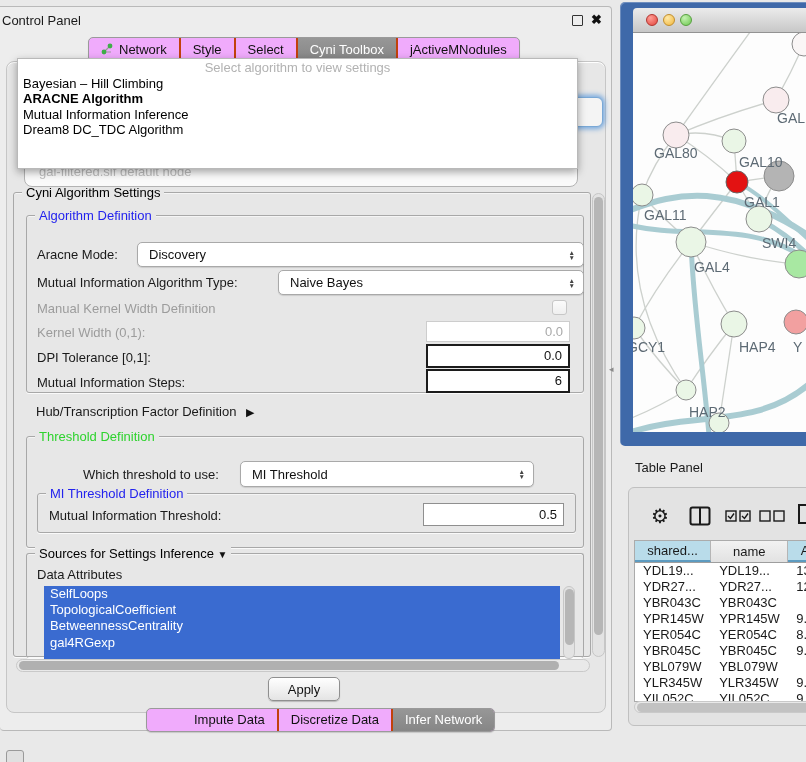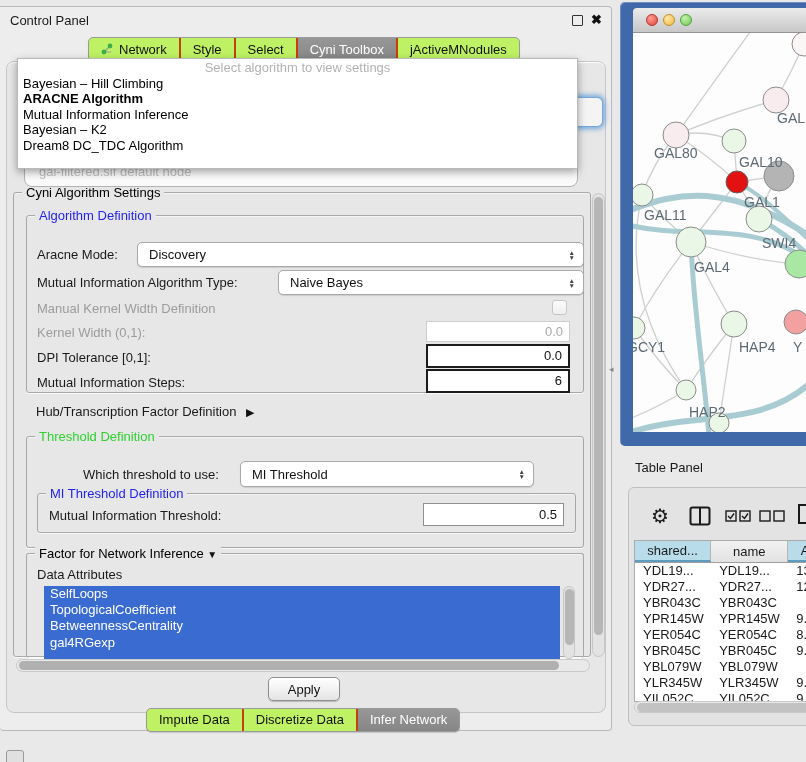--- a/index.html
+++ b/index.html
@@ -2,24 +2,24 @@
 <html><head>
 <meta charset="utf-8">
 <style>
   html,body{margin:0;padding:0;}
   body{width:806px;height:762px;background:#e9e9e9;overflow:hidden;position:relative;
        font-family:"Liberation Sans",sans-serif;-webkit-font-smoothing:antialiased;}
   .abs{position:absolute;}
   
   .cpanel{left:0;top:6px;width:612px;height:725px;background:#ededed;
           border:1px solid #b9b9b9;border-left:none;border-radius:0 4px 4px 4px;box-sizing:border-box;}
-  .cp-title{left:10px;top:6px;font-size:13px;color:#1a1a1a;}
+  .cp-title{left:2px;top:6px;font-size:13px;color:#1a1a1a;}
   .win-float{right:28px;top:8px;width:9px;height:9px;border:1.5px solid #333;border-radius:1px;}
   .win-close{right:9px;top:5px;font-size:13px;font-weight:bold;color:#111;}
-  .seg{display:flex;border:1px solid #9a9a9a;border-radius:5px;overflow:hidden;background:#bef264;
+  .seg{display:flex;border:1px solid #9a9a9a;border-radius:5px;overflow:hidden;background:#f0abfc;
        box-shadow:0 1px 1px rgba(0,0,0,.15);}
   .seg > div{padding:3px 12px 4px 12px;font-size:13px;color:#111;border-left:2px solid #c2410c;
              display:flex;align-items:center;gap:5px;white-space:nowrap;}
   .seg > div:first-child{border-left:none;}
   .seg > div.sel{background:linear-gradient(#979797,#868686);color:#fff;}
   .inner{left:6px;top:54px;width:600px;height:652px;background:#e7e7e7;border:1px solid #c6c6c6;
          border-radius:8px;box-sizing:border-box;box-shadow:inset 0 1px 0 #fff;}
   
   .popup{left:17px;top:51px;width:561px;height:111px;background:#fff;border:1px solid #b9b9b9;
          box-shadow:0 3px 8px rgba(0,0,0,.35);z-index:50;box-sizing:border-box;}
@@ -119,21 +119,20 @@
   <div class="abs inner"></div>
 
   <div class="abs glowcombo"></div>
   <div class="abs ghostcombo">gal-filtered.sif default node</div>
 
   <div class="abs popup">
     <div class="ph">Select algorithm to view settings</div>
     <div class="it">Bayesian – Hill Climbing</div>
     <div class="it bold">ARACNE Algorithm</div>
     <div class="it">Mutual Information Inference</div>
-    <div class="it">Bayesian – K2</div>
     <div class="it">Dream8 DC_TDC Algorithm</div>
   </div>
 
   <div class="abs gb" style="left:13px;top:185px;width:578px;height:465px;">
     <span class="gt">Cyni Algorithm Settings</span>
 
     <div class="abs gb" style="left:12px;top:22px;width:558px;height:178px;">
       <span class="gt blue">Algorithm Definition</span>
 
       <div class="abs lbl" style="left:10px;top:31px;">Aracne Mode:</div>
@@ -186,21 +185,21 @@
 
       <div class="abs gb" style="left:10px;top:56px;width:539px;height:40px;">
         <span class="gt blue">MI Threshold Definition</span>
         <div class="abs lbl" style="left:11px;top:14px;">Mutual Information Threshold:</div>
         <div class="abs nf thin" style="left:385px;top:9px;width:141px;height:23px;line-height:21px;">0.5</div>
       </div>
     </div>
 
     <div class="abs gb" style="left:12px;top:360px;width:558px;height:105px;border-bottom:none;">
       <span class="gt">
-        <span>Factor for Network Inference</span>
+        <span>Sources for Settings Inference</span>
         <span class="tri" style="font-size:10px;">▼</span>
       </span>
       <div class="abs lbl" style="left:10px;top:13px;">Data Attributes</div>
       <div class="abs attr-list" style="left:17px;top:32px;width:516px;height:73px;">
         <div class="ai">SelfLoops</div>
         <div class="ai">TopologicalCoefficient</div>
         <div class="ai">BetweennessCentrality</div>
         <div class="ai">gal4RGexp</div>
       </div>
       <div class="abs sbv" style="left:536px;top:32px;width:12px;height:73px;">
@@ -212,21 +211,21 @@
   <div class="abs sbv" style="left:592px;top:186px;width:13px;height:464px;">
     <div class="th" style="height:438px;margin-top:3px;"></div>
   </div>
 
   <div class="abs sbh" style="left:16px;top:652px;width:574px;height:13px;">
     <div class="th" style="width:540px;margin-left:2px;"></div>
   </div>
 
   <div class="abs applybtn" style="left:268px;top:670px;">Apply</div>
 
-  <div class="abs seg" style="left:146px;top:701px;height:22px;">
+  <div class="abs seg" style="left:146px;top:701px;height:22px;padding-left:35px;">
     <div>
         <span>Impute Data</span>
       </div>
     <div>
         <span>Discretize Data</span>
       </div>
     <div class="sel">
         <span>Infer Network</span>
       </div>
   </div>

